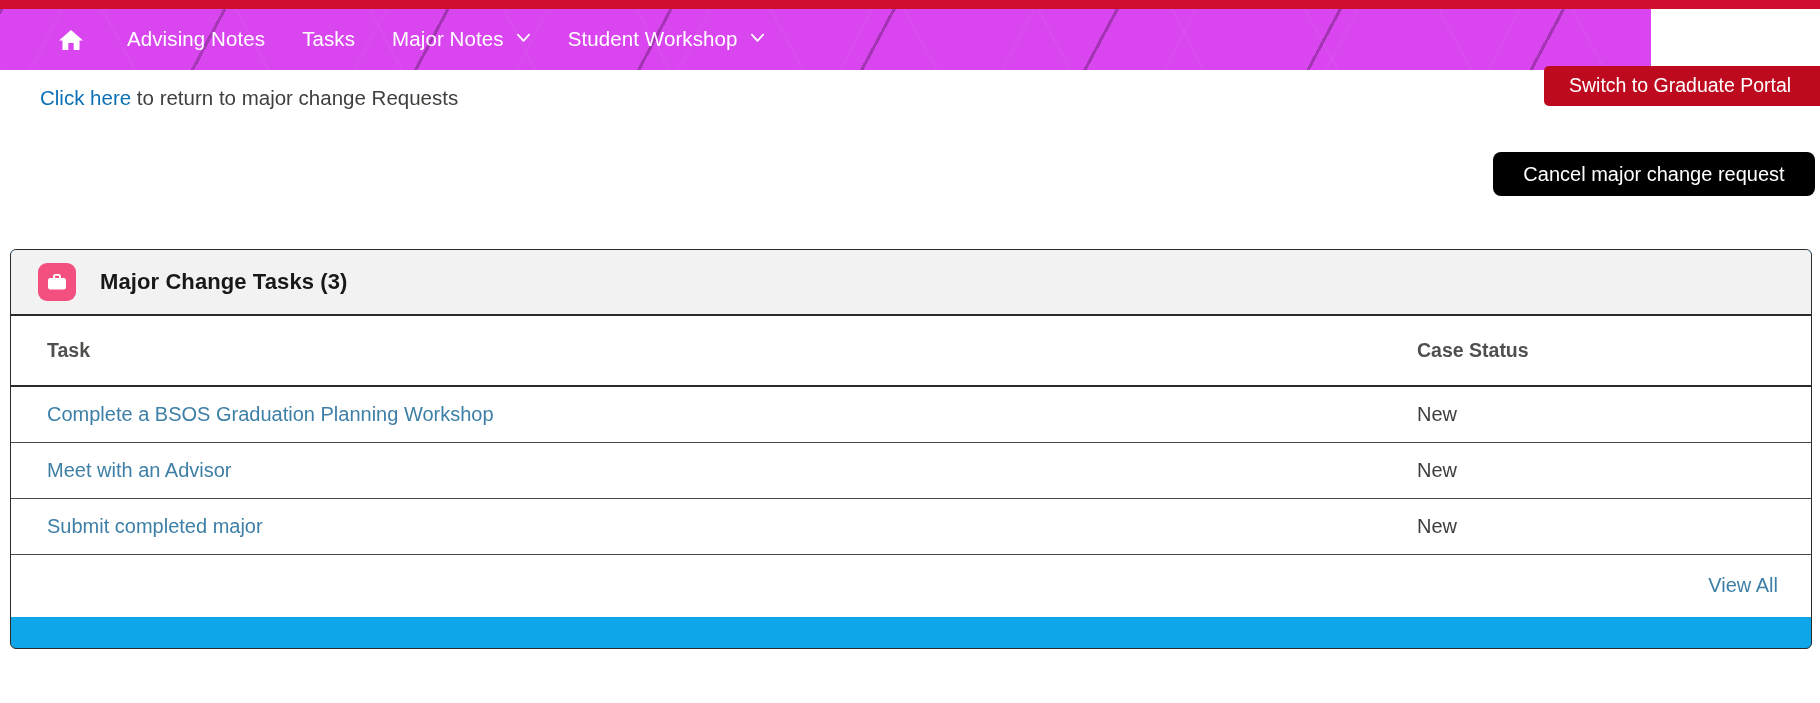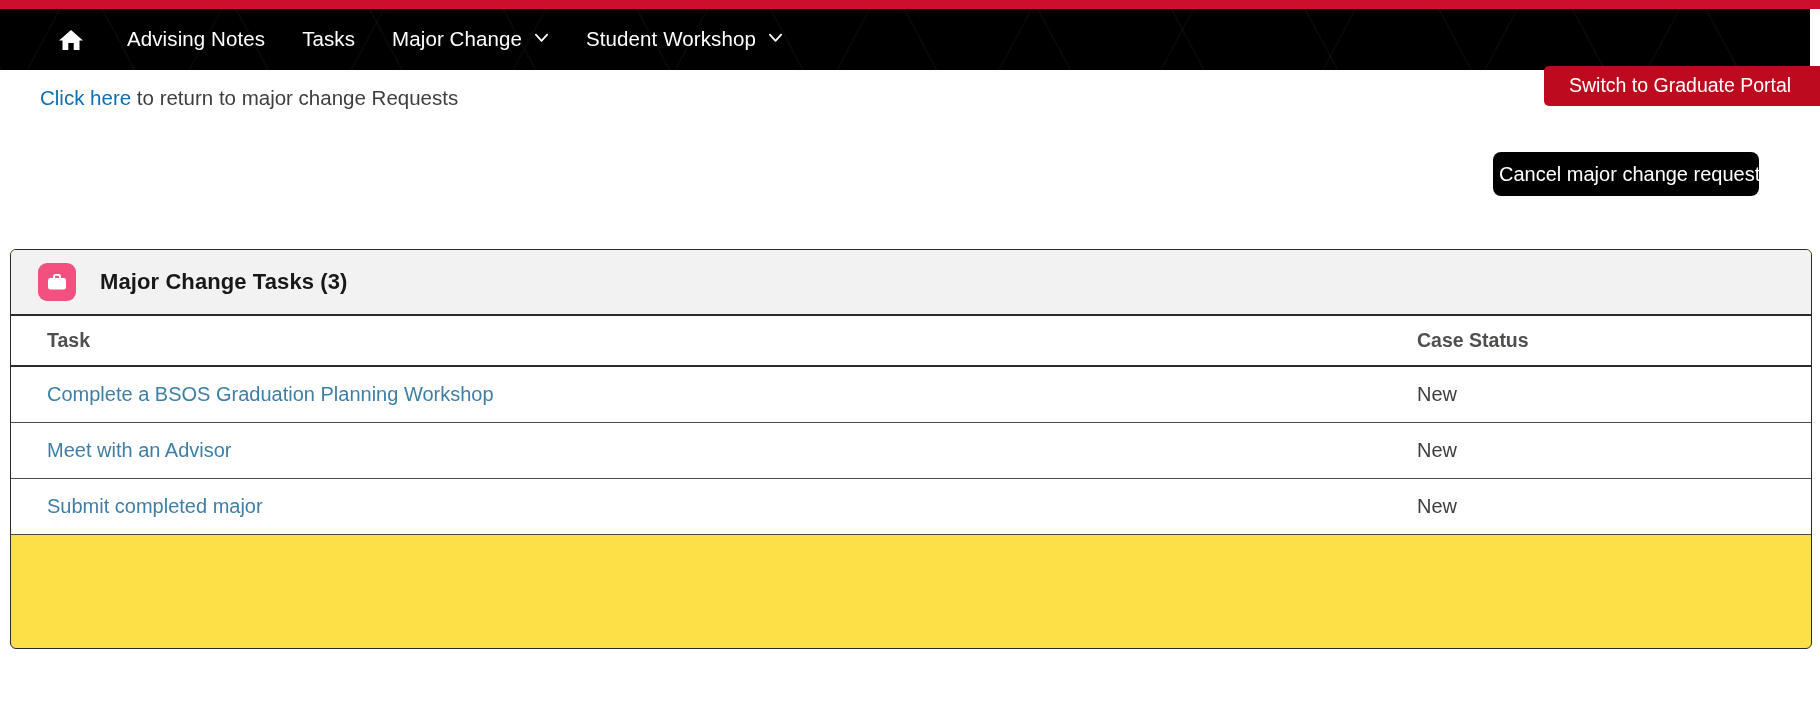--- a/index.html
+++ b/index.html
@@ -22,23 +22,23 @@
     top: 0; left: 0;
     width: 1820px;
     height: 9px;
     background: #CE0E2D;
   }
 
   
   .navbar {
     position: absolute;
     top: 9px; left: 0;
-    width: 1810px;
+    width: 1651px;
     height: 61px;
-    background-color: #000000;
+    background-color: #d946ef;
     overflow: hidden;
   }
   .navbar .nav-pattern {
     position: absolute;
     inset: 0;
     background-image:
       repeating-linear-gradient(62deg, rgba(255,255,255,0.030) 0px, rgba(255,255,255,0.030) 2px, transparent 2px, transparent 118px),
       repeating-linear-gradient(-62deg, rgba(255,255,255,0.028) 0px, rgba(255,255,255,0.028) 2px, transparent 2px, transparent 143px),
       repeating-linear-gradient(118deg, rgba(0,0,0,0.25) 0px, rgba(0,0,0,0.25) 3px, transparent 3px, transparent 197px);
     pointer-events: none;
@@ -109,42 +109,42 @@
     cursor: pointer;
     white-space: nowrap;
     line-height: 1;
   }
 
   
   .btn-cancel {
     position: absolute;
     top: 152px;
     left: 1493px;
-    width: 266px;
+    width: 322px;
     height: 44px;
     background: #000000;
     border: none;
     border-radius: 8px;
     color: #ffffff;
     font-family: "Liberation Sans", sans-serif;
     font-size: 20px;
     font-weight: 400;
     cursor: pointer;
     white-space: nowrap;
     line-height: 1;
   }
 
   
   .card {
     position: absolute;
     top: 249px;
     left: 10px;
     width: 1802px;
     height: 400px;
-    background: #fde047;
+    background: #0ea5e9;
     border: 1px solid #2b2b2b;
     border-radius: 6px;
     overflow: hidden;
   }
   .card-header {
     height: 66px;
     background: #F3F2F2;
     display: flex;
     align-items: center;
     padding-left: 27px;
@@ -175,21 +175,21 @@
     width: 100%;
     border-collapse: collapse;
     table-layout: fixed;
   }
   table.task-table th {
     text-align: left;
     font-size: 19.5px;
     font-weight: bold;
     color: #514F4D;
     padding: 0 0 0 36px;
-    height: 50px;
+    height: 70px;
     border-bottom: 2px solid #2b2b2b;
     background: #ffffff;
     white-space: nowrap;
   }
   table.task-table td {
     font-size: 20px;
     color: #3E3E3C;
     padding: 0 0 0 36px;
     height: 56px;
     border-bottom: 1px solid #4a4a4a;
@@ -238,21 +238,21 @@
 
     <div class="nav-item">
       <span>Advising Notes</span>
     </div>
 
     <div class="nav-item">
       <span>Tasks</span>
     </div>
 
     <div class="nav-item">
-      <span>Major Change</span>
+      <span>Major Notes</span>
       <span class="nav-caret">
         <svg width="15" height="15" viewBox="0 0 16 16" xmlns="http://www.w3.org/2000/svg">
           <path d="M2 5 L8 11.5 L14 5" fill="none" stroke="#ffffff" stroke-width="1.9" stroke-linecap="round" stroke-linejoin="round"></path>
         </svg>
       </span>
     </div>
 
     <div class="nav-item">
       <span>Student Workshop</span>
       <span class="nav-caret">
@@ -305,14 +305,17 @@
         <td class="cell-task"><span class="task-link">Meet with an Advisor</span></td>
         <td>New</td>
       </tr>
       <tr>
         <td class="cell-task"><span class="task-link">Submit completed major</span></td>
         <td>New</td>
       </tr>
     </tbody>
   </table>
 
+  <div class="card-footer">
+    <span class="view-all">View All</span>
+  </div>
 
 </div>
 
 </body></html>

